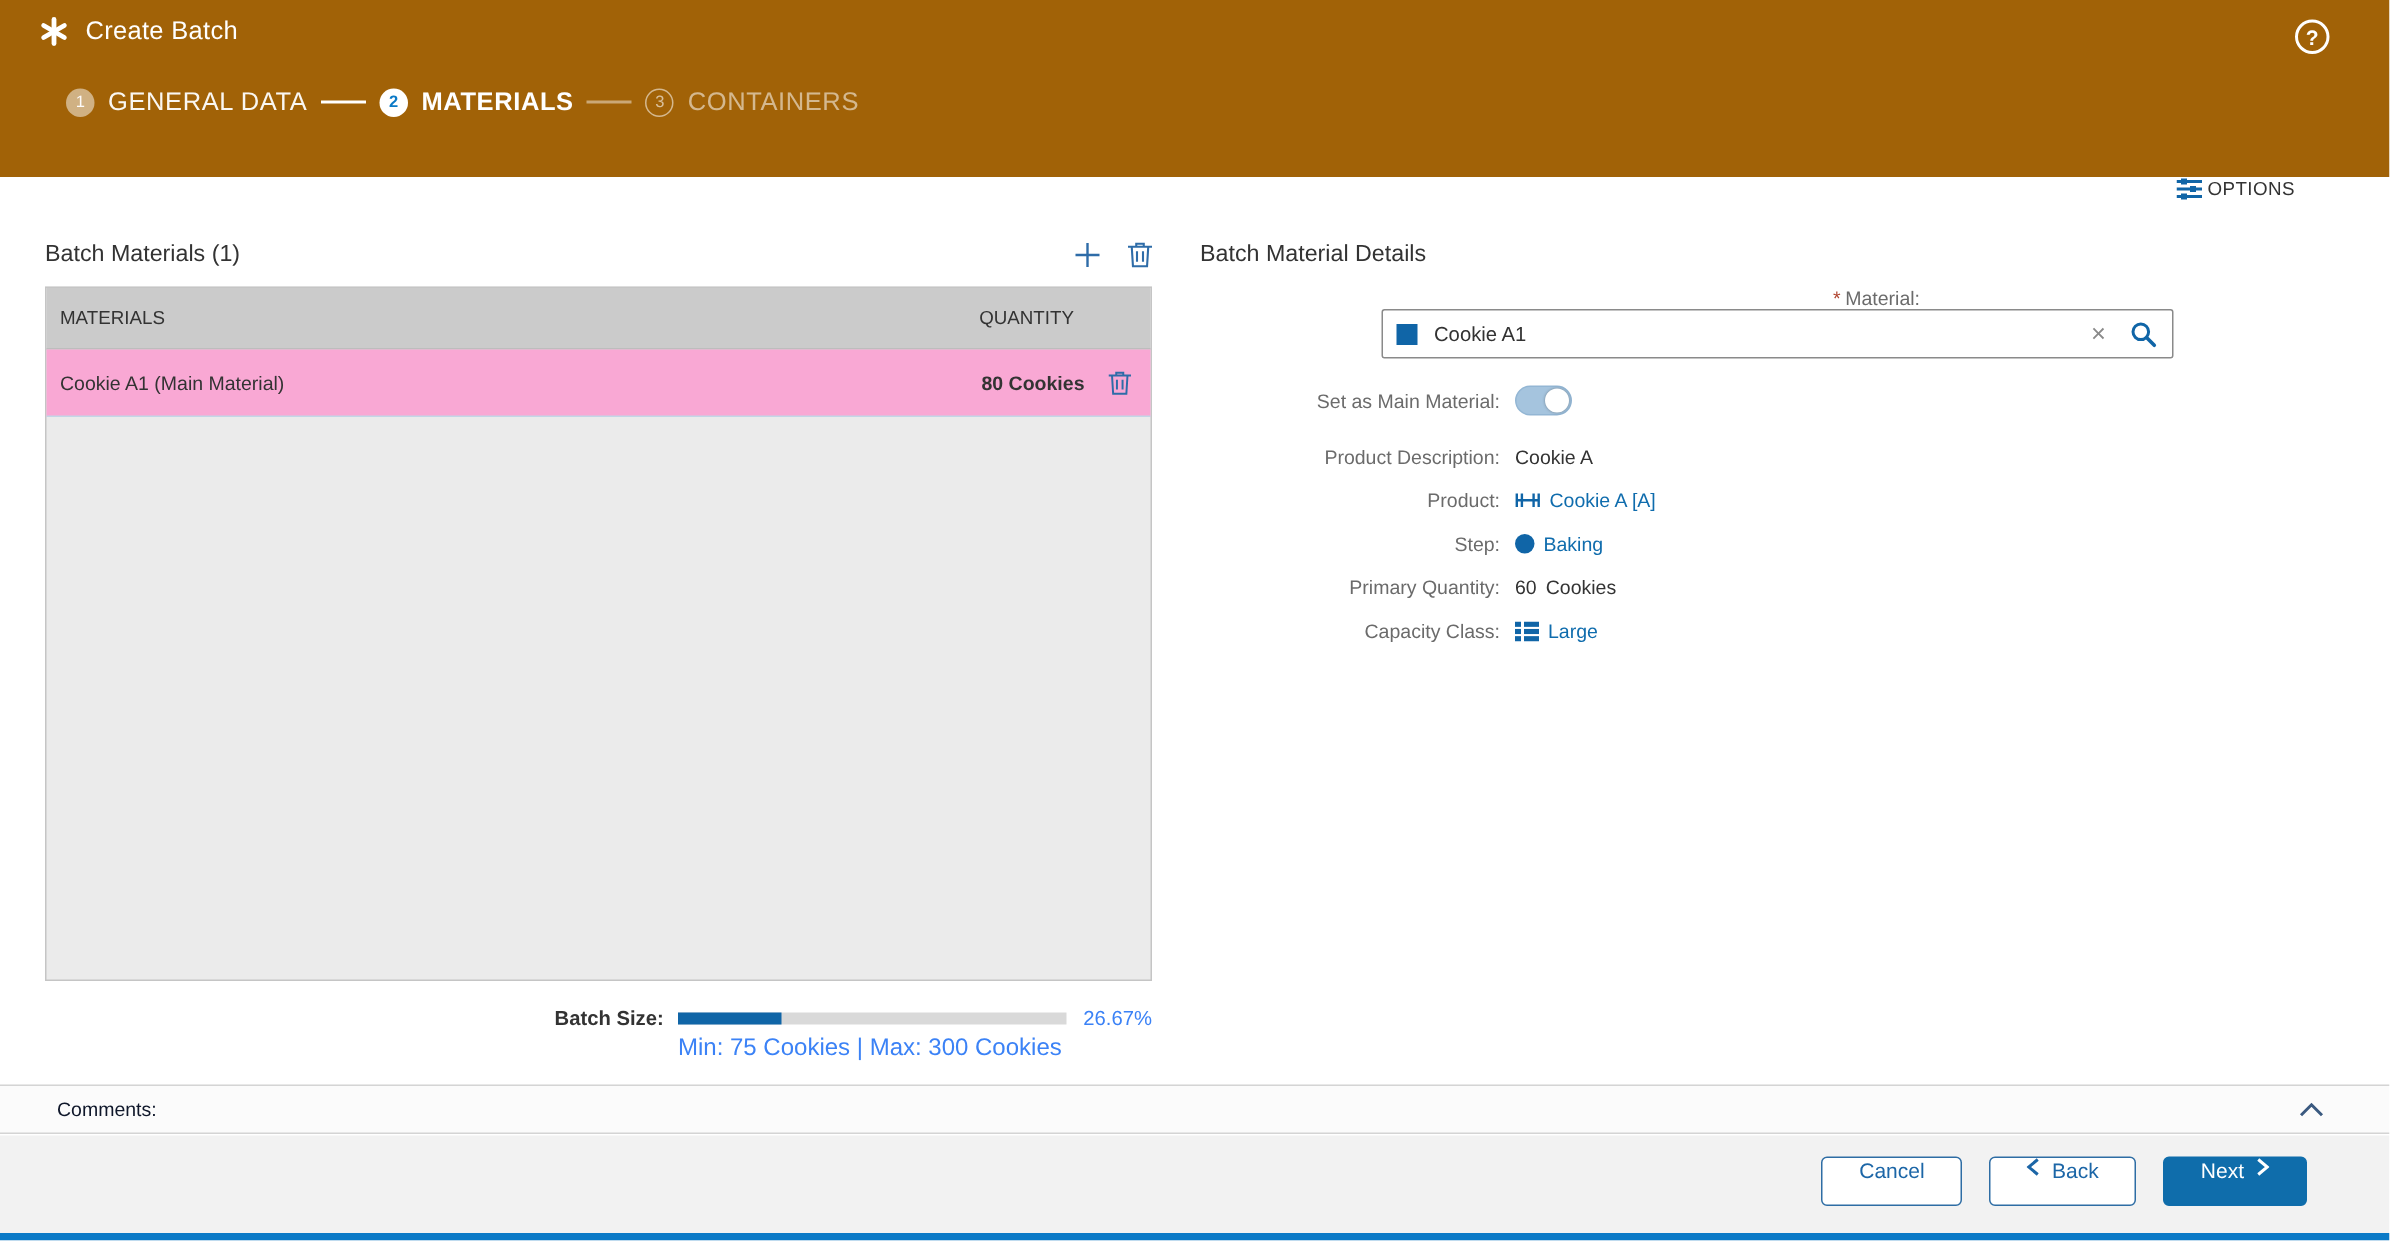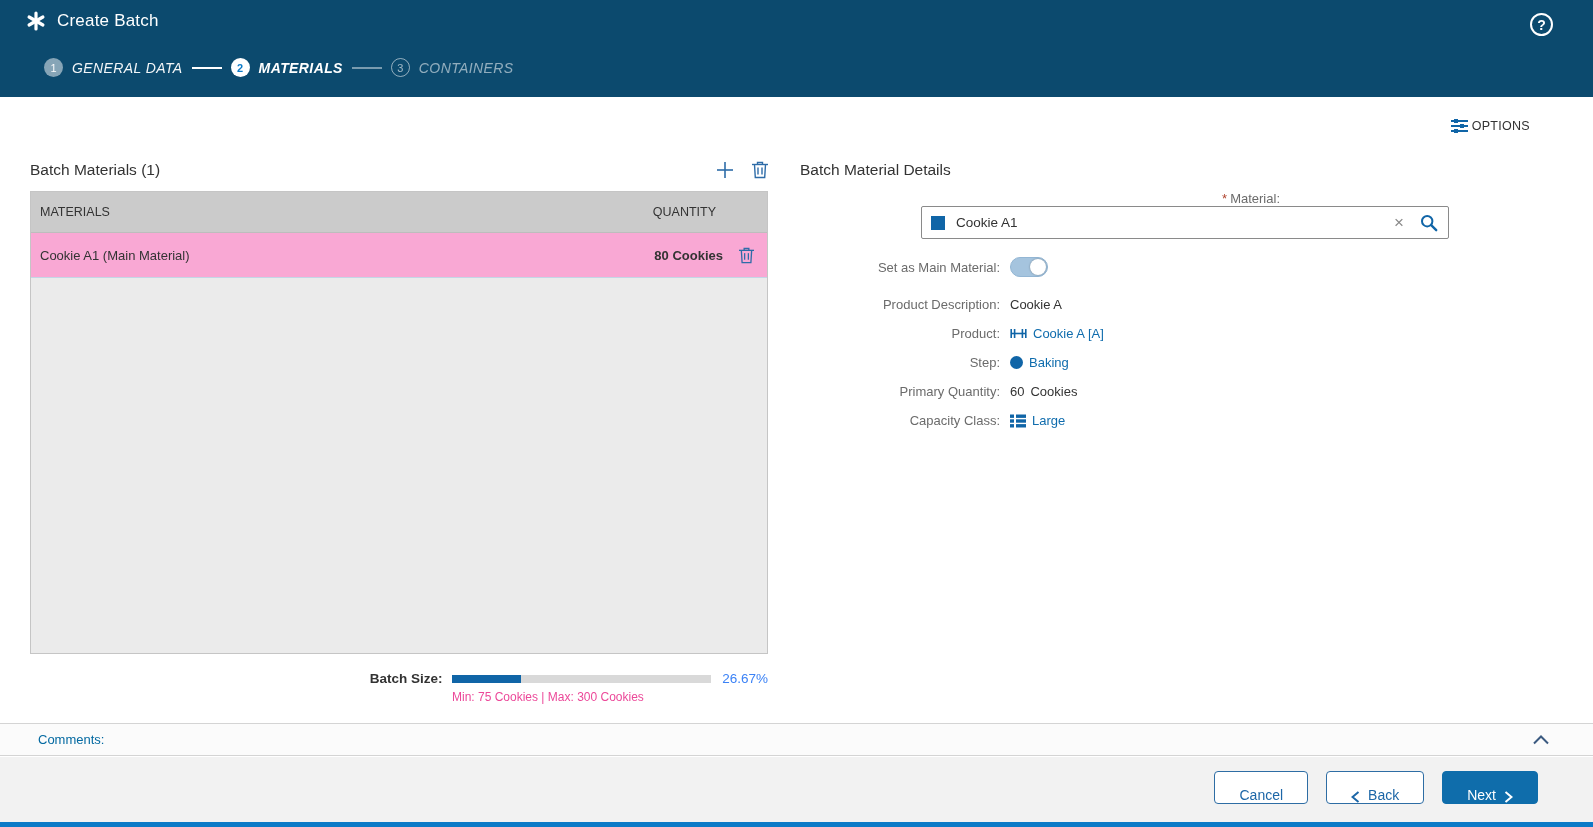--- a/index.html
+++ b/index.html
@@ -1,38 +1,38 @@
 <!DOCTYPE html>
 <html><head>
 <meta charset="utf-8">
 <style>
   * { margin:0; padding:0; box-sizing:border-box; }
   html,body { width:1593px; height:827px; overflow:hidden; }
   body { font-family:"Liberation Sans","DejaVu Sans",sans-serif; background:#fff; color:#333; }
   .stage { position:relative; width:1593px; height:827px; background:#fff; }
 
   
-  .header { position:absolute; top:0; left:0; width:100%; height:97px; background:#0c4a6e;padding-left:36px; }
+  .header { position:absolute; top:0; left:0; width:100%; height:118px; background:#a16207;padding-left:36px; }
   .title-row { position:absolute; top:11px; left:26px; display:flex; align-items:center; gap:11px; }
   .app-icon { width:20px; height:20px; display:block; }
   .app-title { color:#fff; font-size:17px; font-weight:400; letter-spacing:.2px; }
   .help-btn { position:absolute; top:13px; right:40px; width:23px; height:23px; border:2px solid #fff;
               border-radius:50%; color:#fff; font-size:14px; font-weight:700; display:flex;
               align-items:center; justify-content:center; cursor:pointer; background:transparent; }
   .steps-row { position:absolute; top:58px; left:44px; display:flex; align-items:center; }
   .step { display:flex; align-items:center; gap:9px; cursor:pointer; }
   .step-circle { width:19px; height:19px; border-radius:50%; font-size:11px; display:flex;
                  align-items:center; justify-content:center; }
   .step.completed .step-circle { background:rgba(255,255,255,.5); color:rgba(255,255,255,.95); }
   .step.completed .step-label { color:rgba(255,255,255,.95); }
   .step.active .step-circle { background:#fff; color:#0b7ac7; font-weight:700; }
   .step.active .step-label { color:#fff; font-weight:600; }
   .step.upcoming .step-circle { background:transparent; border:1px solid rgba(255,255,255,.55); color:rgba(255,255,255,.6); }
   .step.upcoming .step-label { color:rgba(255,255,255,.55); }
-  .step-label { font-size:14px; letter-spacing:.4px;font-style:italic; }
+  .step-label { font-size:17px; letter-spacing:.4px; }
   .step-line { width:30px; height:2px; margin:0 9px; }
   .step-line.done { background:#fff; }
   .step-line.todo { background:rgba(255,255,255,.45); }
 
   
   .options-btn { position:absolute; top:118px; right:63px; display:flex; align-items:center; gap:4px; cursor:pointer; }
   .options-label { font-size:12.5px; color:#333; letter-spacing:.3px; }
 
   
   .left-panel { position:absolute; left:30px; top:155px; width:738px; }
@@ -51,21 +51,21 @@
             font-size:13px; color:#333; cursor:pointer; }
   .mt-row .cell-mat { flex:1; padding-left:9px; }
   .mt-row .cell-qty { font-weight:700; }
   .mt-row .row-trash { margin:0 13px 0 16px; display:flex; }
 
   .batch-size-row { display:flex; align-items:center; margin-top:17px; }
   .bs-label { width:413px; text-align:right; font-size:13.5px; font-weight:700; color:#333; }
   .bs-bar { width:260px; height:8px; background:#d9d9d9; margin-left:9px; position:relative; }
   .bs-fill { position:absolute; left:0; top:0; bottom:0; background:#1065a7; }
   .bs-pct { margin-left:11px; font-size:13.5px; color:#3b82f6; }
-  .bs-range { margin-left:422px; margin-top:4px; font-size:12px; color:#ec4899; }
+  .bs-range { margin-left:422px; margin-top:4px; font-size:16px; color:#3b82f6; }
 
   
   .right-panel { position:absolute; left:800px; top:155px; width:760px; }
   .rp-title { font-size:15.5px; color:#333; height:30px; margin-bottom:6px; display:flex; align-items:center; }
   .form-row { display:flex; align-items:center; margin-bottom:14px; }
   .form-label { width:200px; text-align:right; font-size:13px; color:#6b6b6b; flex-shrink:0; }
   .form-label .req { color:#b0442f; margin-right:3px; }
   .form-value { margin-left:10px; display:flex; align-items:flex-end; font-size:13px; color:#333; }
   .row-material { margin-bottom:18px;flex-direction:column; }
   .row-toggle { margin-bottom:20px; }
@@ -83,27 +83,27 @@
                   background:#fff; box-shadow:0 0 2px rgba(0,0,0,.35); }
 
   .link { color:#0f6cad; text-decoration:none; cursor:pointer; display:flex; align-items:center; gap:6px; font-size:13px; }
   .dot-icon { width:13px; height:13px; border-radius:50%; background:#1065a7; display:inline-block; }
   .qty-unit { margin-left:6px; }
 
   
   .comments-bar { position:absolute; top:723px; left:0; width:100%; height:33px; background:#fbfbfb;
                   border-top:1px solid #d4d4d4; border-bottom:1px solid #d4d4d4;
                   display:flex; align-items:center; }
-  .comments-label { margin-left:38px; font-size:13px; color:#0369a1; }
+  .comments-label { margin-left:38px; font-size:13px; color:#0f172a; }
   .comments-collapse { margin-left:auto; margin-right:44px; background:none; border:none; cursor:pointer; display:flex; }
 
   .footer { position:absolute; top:757px; left:0; width:100%; height:70px; background:#f2f2f2; }
   .footer-buttons { position:absolute; top:14px; right:55px; display:flex; gap:18px; }
   .btn { height:33px; border-radius:4px; font-size:14px; font-family:inherit; cursor:pointer;
-         display:flex; align-items:flex-end; justify-content:center; gap:8px; padding:0 24px; }
+         display:flex; align-items:flex-start; justify-content:center; gap:8px; padding:0 24px; }
   .btn.ghost { background:#fff; border:1px solid #2e6da4; color:#1c66a7; }
   .btn.primary { background:#0f6dab; border:1px solid #0f6dab; color:#fff; }
   .bottom-strip { position:absolute; bottom:0; left:0; width:100%; height:5px; background:#0b7ac7; }
 </style>
 </head>
 <body>
 
 <div class="stage">
 
   <div class="header">

